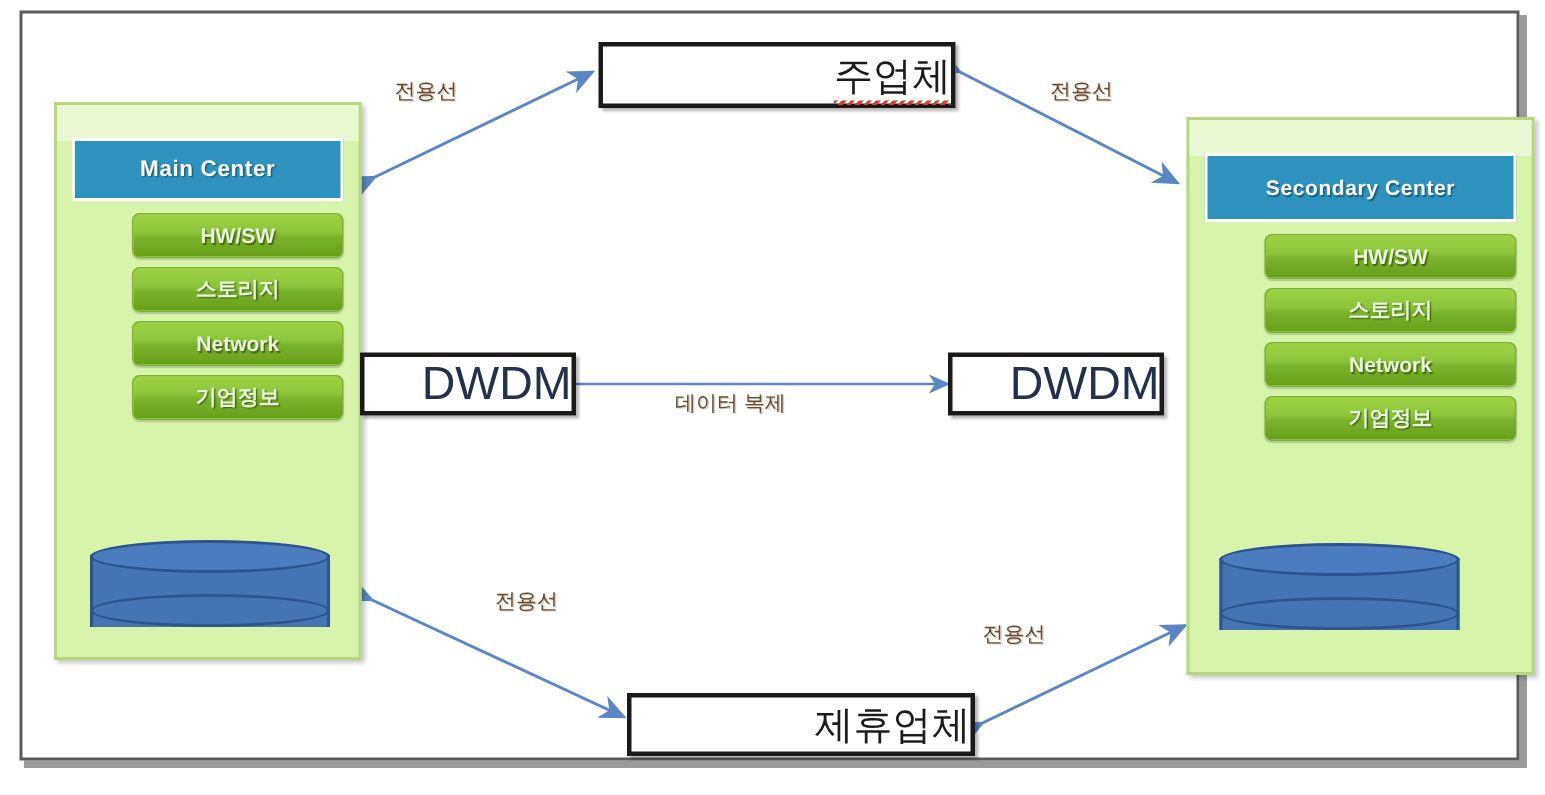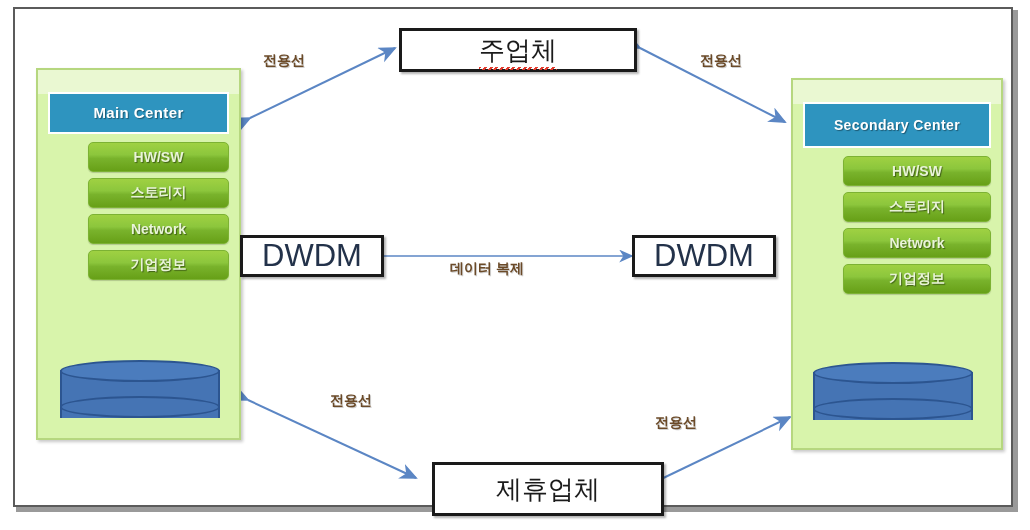--- a/index.html
+++ b/index.html
@@ -35,21 +35,21 @@
   }
   
   .dc-panel {
     position: absolute;
     background: #d8f4ab;
     border: 2px solid #b6d77f;
     box-sizing: border-box;
     box-shadow: 2px 2px 3px rgba(0,0,0,0.22);
   }
   .dc-panel.left  { left: 36px;  top: 68px; width: 205px; height: 372px; }
-  .dc-panel.right { left: 791px; top: 78px; width: 212px; height: 372px; }
+  .dc-panel.right { left: 791px; top: 78px; width: 232px; height: 372px; }
 
   .panel-top-strip {
     position: absolute;
     left: 0; top: 0; right: 0;
     height: 24px;
     background: #eaf8d2;
   }
 
   .dc-header {
     position: absolute;
@@ -125,21 +125,21 @@
   }
 
   
   .box {
     position: absolute;
     background: #ffffff;
     border: 3px solid #1a1a1a;
     box-sizing: border-box;
     display: flex;
     align-items: center;
-    justify-content: center;
+    justify-content: flex-end;
     box-shadow: 2px 2px 2px rgba(0,0,0,0.30);
   }
   .box .box-label {
     font-size: 26px;
     color: #1b1b1b;
     font-weight: normal;
     white-space: nowrap;
   }
   .box.dwdm .box-label {
     font-size: 31px;
@@ -155,21 +155,21 @@
     left: 0; right: 0; bottom: -2px;
     height: 3px;
     background-image: repeating-linear-gradient(
       135deg, #e23b2e 0 2px, transparent 2px 4px);
   }
 
   
   .conn-label {
     position: absolute;
     font-size: 14px;
-    font-weight: bold;
+    font-weight: normal;
     color: #6b4a28;
     white-space: nowrap;
     text-shadow: 1px 1px 0 rgba(170,170,170,0.55);
   }
 
   svg.arrows {
     position: absolute;
     left: 0; top: 0;
     width: 1030px; height: 530px;
     pointer-events: none;
@@ -232,21 +232,21 @@
       <div class="db-body"></div>
       <div class="db-bottom"></div>
       <div class="db-top"></div>
     </div>
   </div>
 
   <div class="box" style="left:399px; top:28px; width:238px; height:44px;">
     <span class="box-label spell">주업체</span>
   </div>
 
-  <div class="box" style="left:432px; top:462px; width:232px; height:54px;">
+  <div class="box" style="left:418px; top:462px; width:232px; height:42px;">
     <span class="box-label">제휴업체</span>
   </div>
 
   <div class="box dwdm" style="left:240px; top:235px; width:144px; height:42px;">
     <span class="box-label">DWDM</span>
   </div>
 
   <div class="box dwdm" style="left:632px; top:235px; width:144px; height:42px;">
     <span class="box-label">DWDM</span>
   </div>

